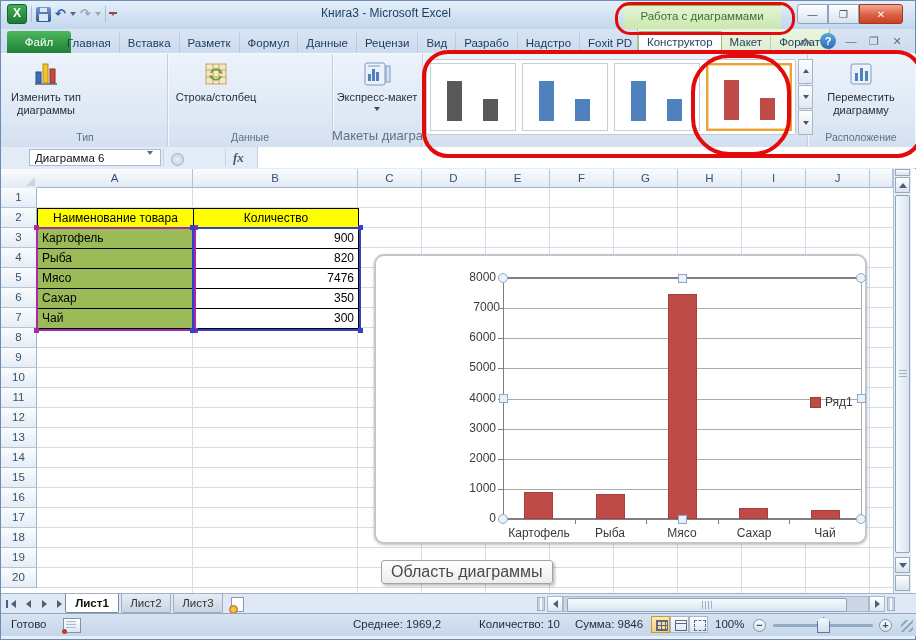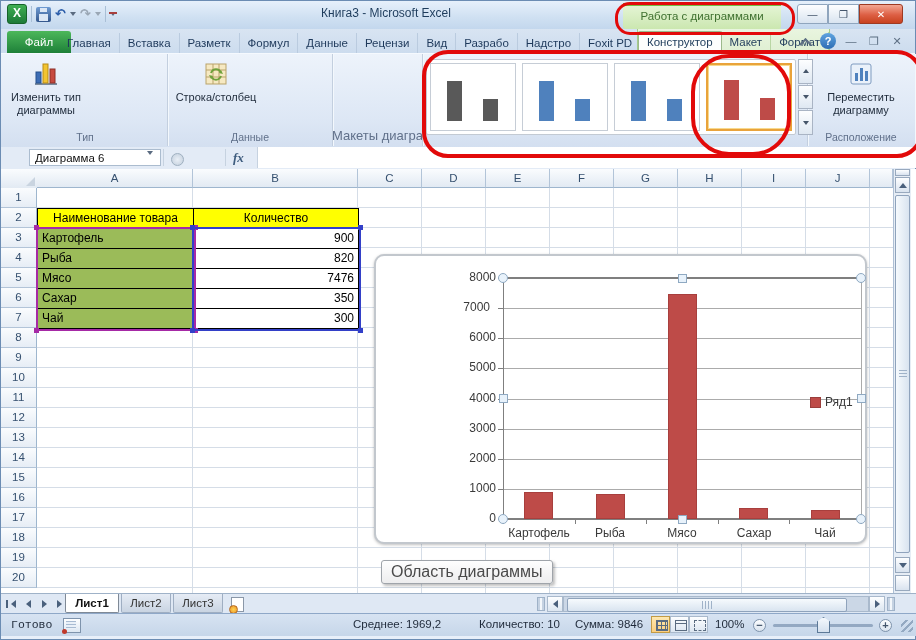--- a/index.html
+++ b/index.html
@@ -260,20 +260,34 @@
               <path d="M19 16c-2 5-8 5-10 0" fill="none" stroke="#6FA13C" stroke-width="2"></path>
               <path d="M9 19l-2-4 4 1z" fill="#6FA13C"></path>
             </svg>
         </span>
         <span class="biglabel">Строка/столбец</span>
       </div>
       <div class="glabel">Данные</div>
     </div>
 
     <div class="rgroup" style="left:331px;width:90px;">
+      <div class="bigbtn" style="left:4px;width:82px;">
+        <span class="ic">
+          <svg width="30" height="28">
+              <rect x="3" y="3" width="20" height="22" rx="2" fill="#EAF1FA" stroke="#7F9BC0"></rect>
+              <rect x="6" y="14" width="3" height="7" fill="#4F81BD"></rect>
+              <rect x="10" y="9" width="3" height="12" fill="#4F81BD"></rect>
+              <rect x="14" y="12" width="3" height="9" fill="#4F81BD"></rect>
+              <rect x="24" y="6" width="4" height="16" fill="#D7E3F0" stroke="#7F9BC0"></rect>
+              <path d="M6 6h12" stroke="#7F9BC0"></path>
+            </svg>
+        </span>
+        <span class="biglabel">Экспресс-макет</span>
+        <span class="dd-arrow"></span>
+      </div>
       <div class="glabel" style="font-size:13px;">Макеты диаграмм</div>
     </div>
 
     <div class="rgroup" style="left:421px;width:385px;">
       <div id="style-gallery" style="left:4px;">
           <div class="thumb">
             <div class="b1" style="background: rgb(89, 89, 89);"></div>
             <div class="b2" style="background: rgb(89, 89, 89);"></div>
           </div>
           <div class="thumb">
@@ -439,21 +453,21 @@
         <div class="gline" style="left: 127px; top: 143px; width: 358px; height: 1px;"></div>
         <div class="ylab" style="left: 78px; top: 135px;">4000</div>
         <div class="gline" style="left: 122px; top: 143px; width: 5px; height: 1px; background: rgb(127, 127, 127);"></div>
         <div class="gline" style="left: 127px; top: 112px; width: 358px; height: 1px;"></div>
         <div class="ylab" style="left: 78px; top: 104px;">5000</div>
         <div class="gline" style="left: 122px; top: 112px; width: 5px; height: 1px; background: rgb(127, 127, 127);"></div>
         <div class="gline" style="left: 127px; top: 82px; width: 358px; height: 1px;"></div>
         <div class="ylab" style="left: 78px; top: 74px;">6000</div>
         <div class="gline" style="left: 122px; top: 82px; width: 5px; height: 1px; background: rgb(127, 127, 127);"></div>
         <div class="gline" style="left: 127px; top: 52px; width: 358px; height: 1px;"></div>
-        <div class="ylab" style="left: 72px; top: 44px;">7000</div>
+        <div class="ylab" style="left: 82px; top: 44px;">7000</div>
         <div class="gline" style="left: 122px; top: 52px; width: 5px; height: 1px; background: rgb(127, 127, 127);"></div>
         <div class="gline" style="left: 127px; top: 21px; width: 358px; height: 2px; background: rgb(127, 127, 127);"></div>
         <div class="ylab" style="left: 78px; top: 14px;">8000</div>
         <div class="gline" style="left: 122px; top: 22px; width: 5px; height: 1px; background: rgb(127, 127, 127);"></div>
         <div class="gline" style="left: 127px; top: 22px; width: 1px; height: 241px; background: rgb(127, 127, 127);"></div>
         <div class="gline" style="left: 485px; top: 22px; width: 1px; height: 241px;"></div>
         <div class="bar" style="left: 148px; top: 236px; width: 29px; height: 27px; background: rgb(190, 75, 72);"></div>
         <div class="xlab" style="left: 121px; top: 270px;">Картофель</div>
         <div class="bar" style="left: 220px; top: 238px; width: 29px; height: 25px; background: rgb(190, 75, 72);"></div>
         <div class="xlab" style="left: 192px; top: 270px;">Рыба</div>
@@ -528,21 +542,21 @@
     <div id="htrack">
         <div id="hthumb"></div>
       </div>
     <div class="hbtn" style="left:868px;">
         <span class="arr rt"></span>
       </div>
     <div class="hsplit" style="left:886px;"></div>
   </div>
 
   <div id="statusbar">
-    <span class="sb-text" style="left:10px;font-family:Liberation Mono, monospace;">Готово</span>
+    <span class="sb-text" style="left:10px;">Готово</span>
     <span class="macro-ic"></span>
     <span class="sb-text" style="left:352px;">Среднее: 1969,2</span>
     <span class="sb-text" style="left:478px;">Количество: 10</span>
     <span class="sb-text" style="left:574px;">Сумма: 9846</span>
     <span class="viewbtn v1 active" style="left:650px;">
         <i></i>
       </span>
     <span class="viewbtn v2" style="left:669px;">
         <i></i>
       </span>

